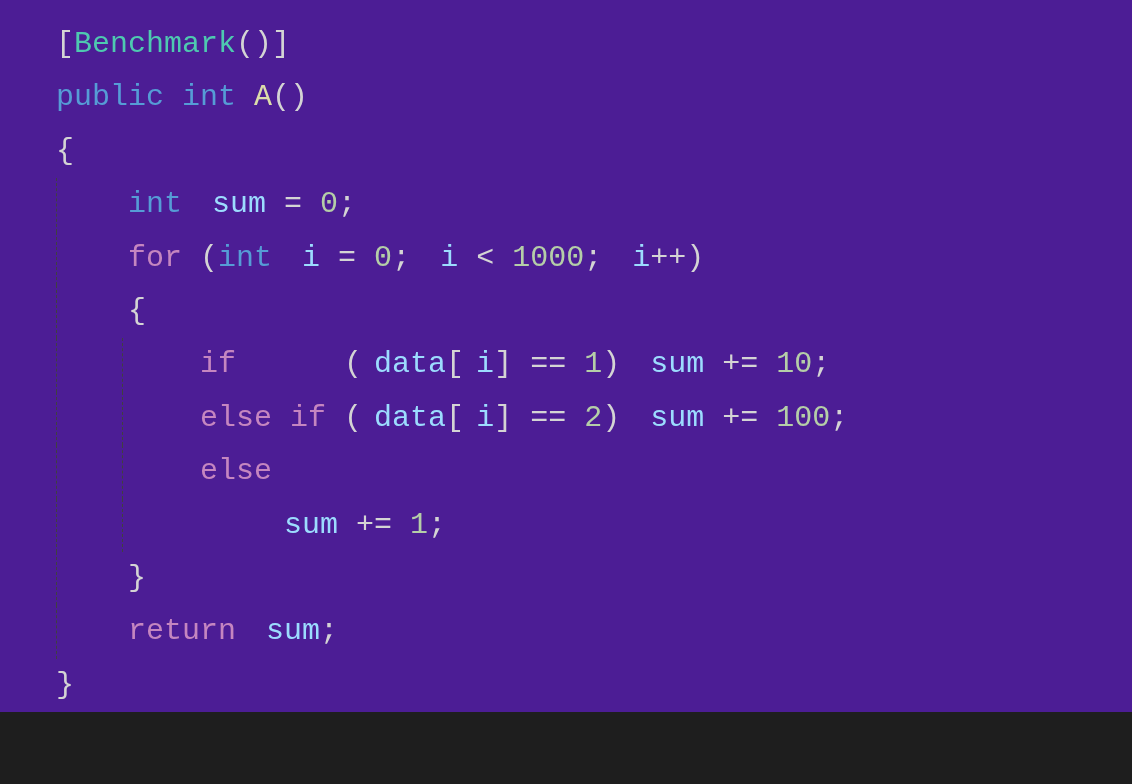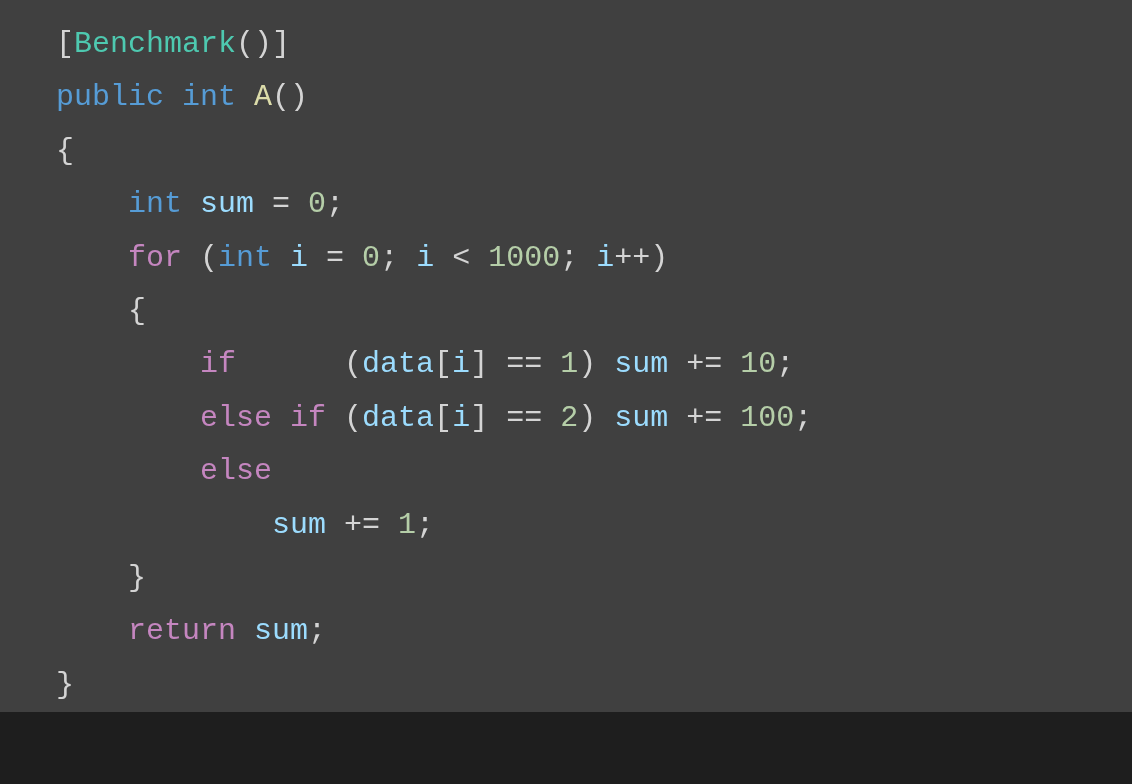--- a/index.html
+++ b/index.html
@@ -9,30 +9,30 @@
     height: 784px;
     background: #1e1e1e;
     overflow: hidden;
   }
   pre.code {
     margin: 0;
     padding: 18px 0 0 56px;
     font-family: Consolas, "Courier New", monospace;
     font-size: 30px;
     line-height: 1.78;
-    background: #404040;
+    background: #4c1d95;
     color: #d4d4d4;
     position: relative;
   }
   .line { display: block; white-space: pre; position: relative; }
   .tok-punc    { color: #d4d4d4; }
   .tok-type    { color: #4ec9b0; }
   .tok-keyword { color: #569cd6; text-align: center; }
   .tok-method  { color: #dcdcaa; }
-  .tok-var     { color: #9cdcfe; }
+  .tok-var     { color: #9cdcfe; margin-left: 12px; }
   .tok-num     { color: #b5cea8; }
   .tok-flow    { color: #c586c0; margin-top: 41px; }
 
   
   .guide {
     position: absolute;
     top: 0;
     bottom: 0;
     border-left: 1px dashed #404040;
   }

